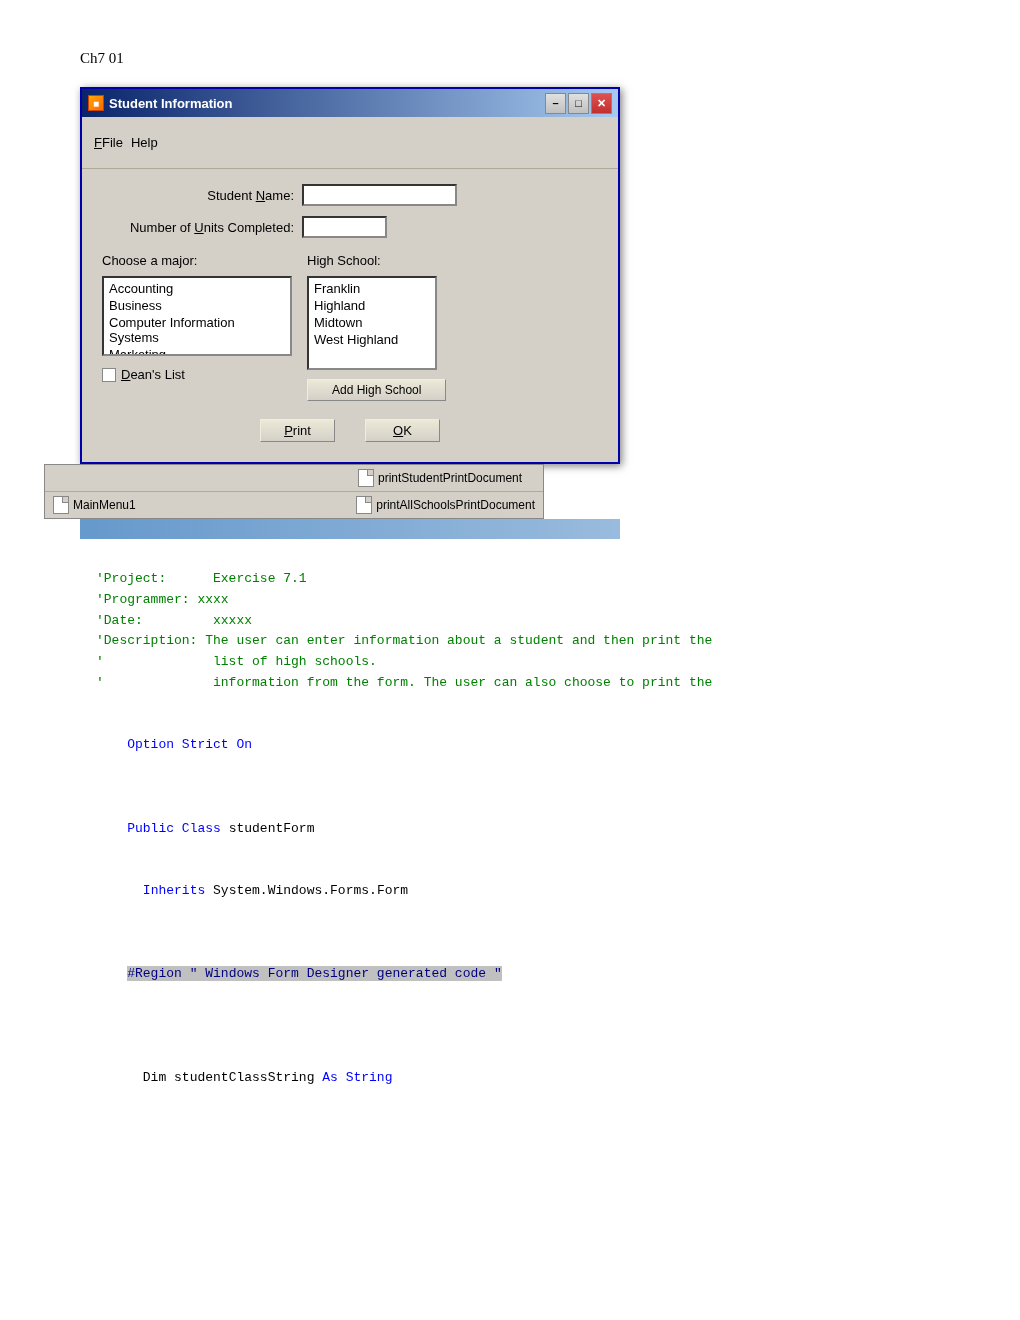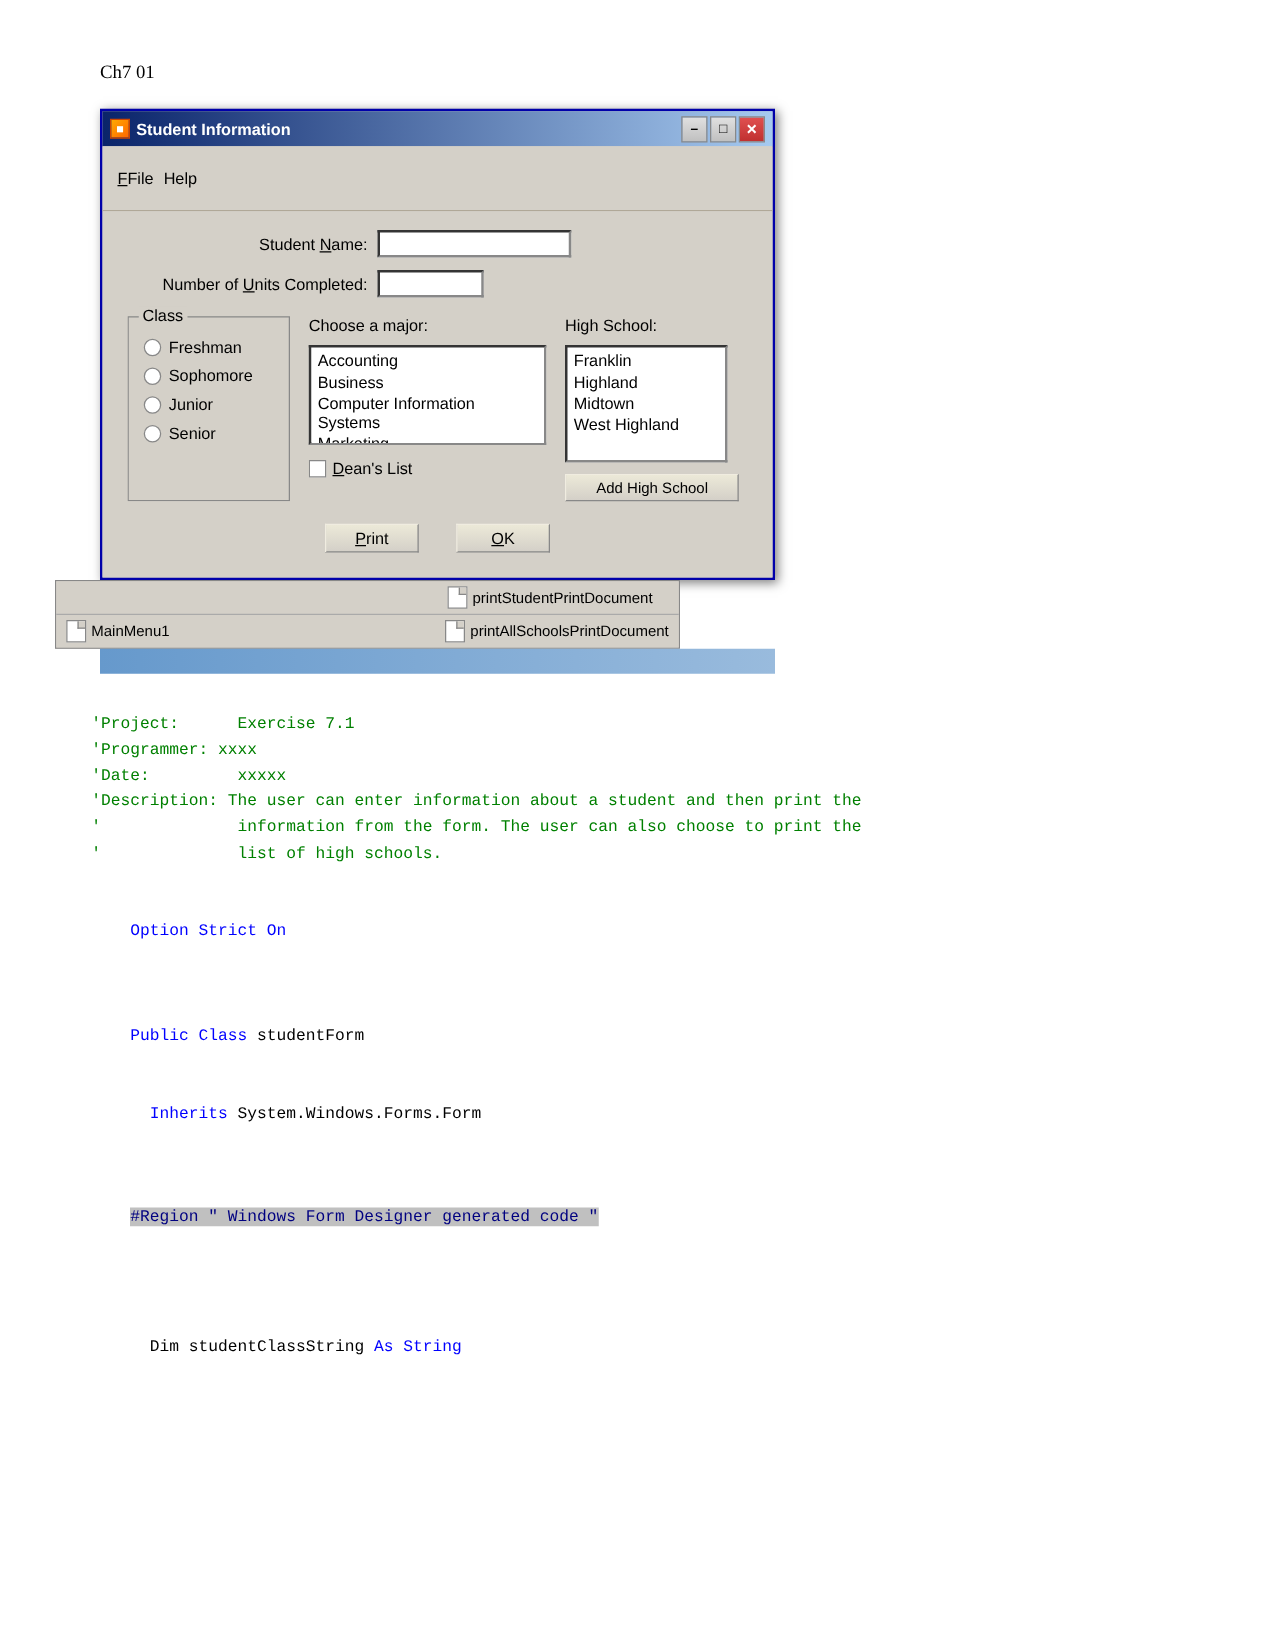--- a/index.html
+++ b/index.html
@@ -325,21 +325,21 @@
 
     .blue-bar {
       height: 20px;
       background: linear-gradient(to right, #6699cc, #99bbdd);
       margin-left: 60px;
       width: 540px;
     }
 
     
     .code-section {
-      margin-left: 53px;
+      margin-left: 76px;
       margin-top: 30px;
       font-family: 'Courier New', Courier, monospace;
       font-size: 13px;
       line-height: 1.6;
       width: 870px;
     }
 
     .code-comment { color: #008000; }
     .code-keyword { color: #0000ff; }
     .code-text { color: #000000; }
@@ -391,41 +391,20 @@
 
     <div class="form-row">
       <div class="form-label">
         Number of <span class="underline">U</span>nits Completed:
       </div>
       <input class="form-input input-units" type="text" style="">
     </div>
 
     <div class="main-section">
 
-      <div class="group-box class-group">
-        <span class="group-box-label">Class</span>
-        <div style="height:8px;"></div>
-
-        <div class="radio-row">
-          <div class="radio-btn"></div>
-          <span>Freshman</span>
-        </div>
-        <div class="radio-row">
-          <div class="radio-btn"></div>
-          <span>Sophomore</span>
-        </div>
-        <div class="radio-row">
-          <div class="radio-btn"></div>
-          <span>Junior</span>
-        </div>
-        <div class="radio-row">
-          <div class="radio-btn"></div>
-          <span>Senior</span>
-        </div>
-      </div>
 
       <div class="major-section">
         <div class="section-label">Choose a major:</div>
         <div class="listbox">
           <div class="listbox-item">Accounting</div>
           <div class="listbox-item">Business</div>
           <div class="listbox-item">Computer Information Systems</div>
           <div class="listbox-item">Marketing</div>
         </div>
         <div class="checkbox-row">
@@ -480,22 +459,22 @@
   </div>
 </div>
 
 <div class="blue-bar"></div>
 
 <div class="code-section">
   <span class="code-line code-comment">'Project:      Exercise 7.1</span>
   <span class="code-line code-comment">'Programmer: xxxx</span>
   <span class="code-line code-comment">'Date:         xxxxx</span>
   <span class="code-line code-comment">'Description: The user can enter information about a student and then print the</span>
+  <span class="code-line code-comment">'              list of high schools.</span>
   <span class="code-line code-comment">'              information from the form. The user can also choose to print the</span>
-  <span class="code-line code-comment">'              list of high schools.</span>
   <span class="code-line">&nbsp;</span>
   <span class="code-line">
     <span class="code-keyword">Option Strict On</span>
   </span>
   <span class="code-line">&nbsp;</span>
   <span class="code-line">
     <span class="code-keyword">Public Class</span><span class="code-text"> studentForm</span>
   </span>
   <span class="code-line">
     <span class="code-text">  </span><span class="code-keyword">Inherits</span><span class="code-text"> System.Windows.Forms.Form</span>

